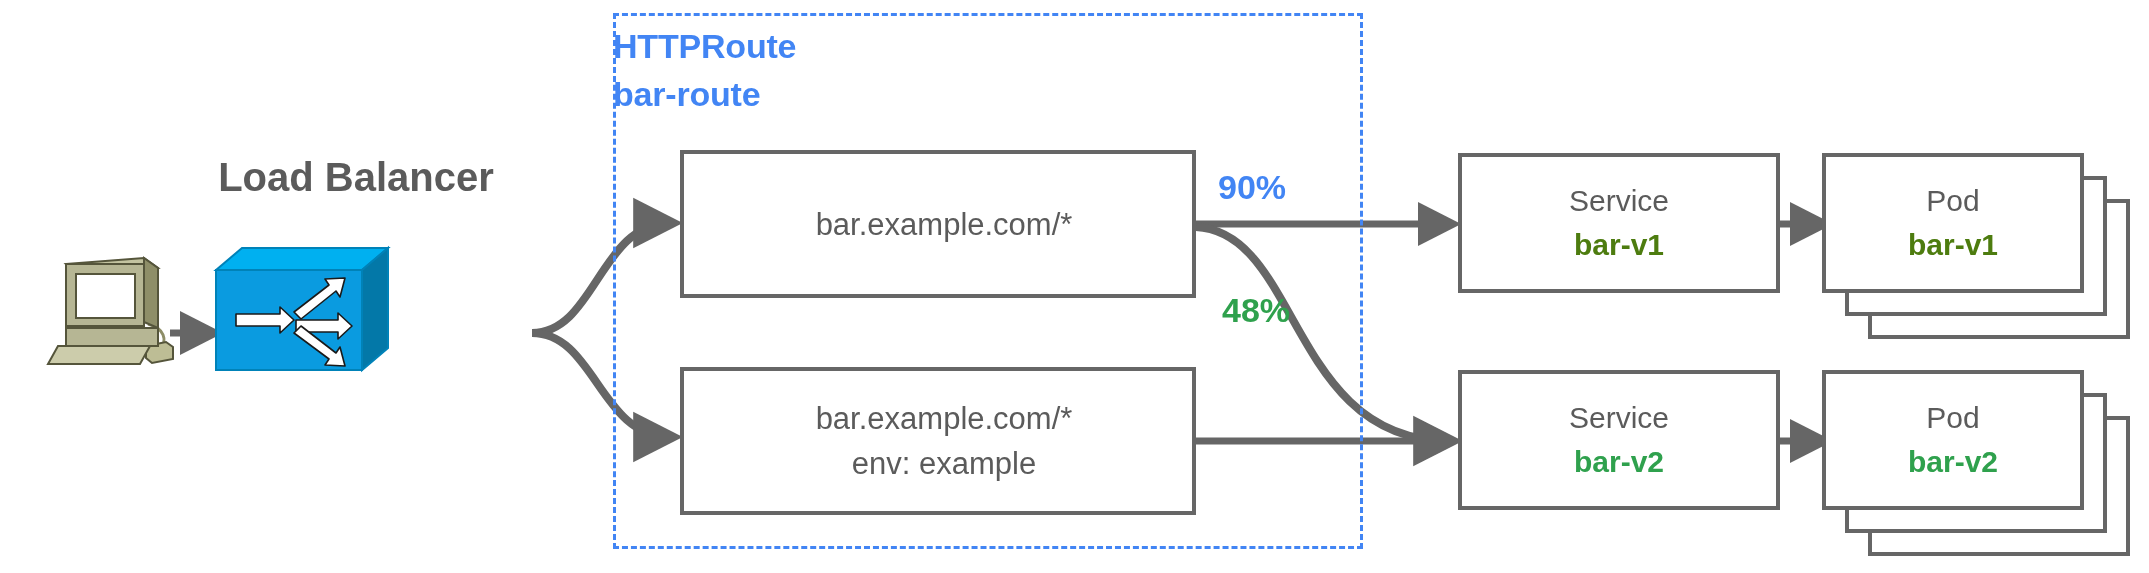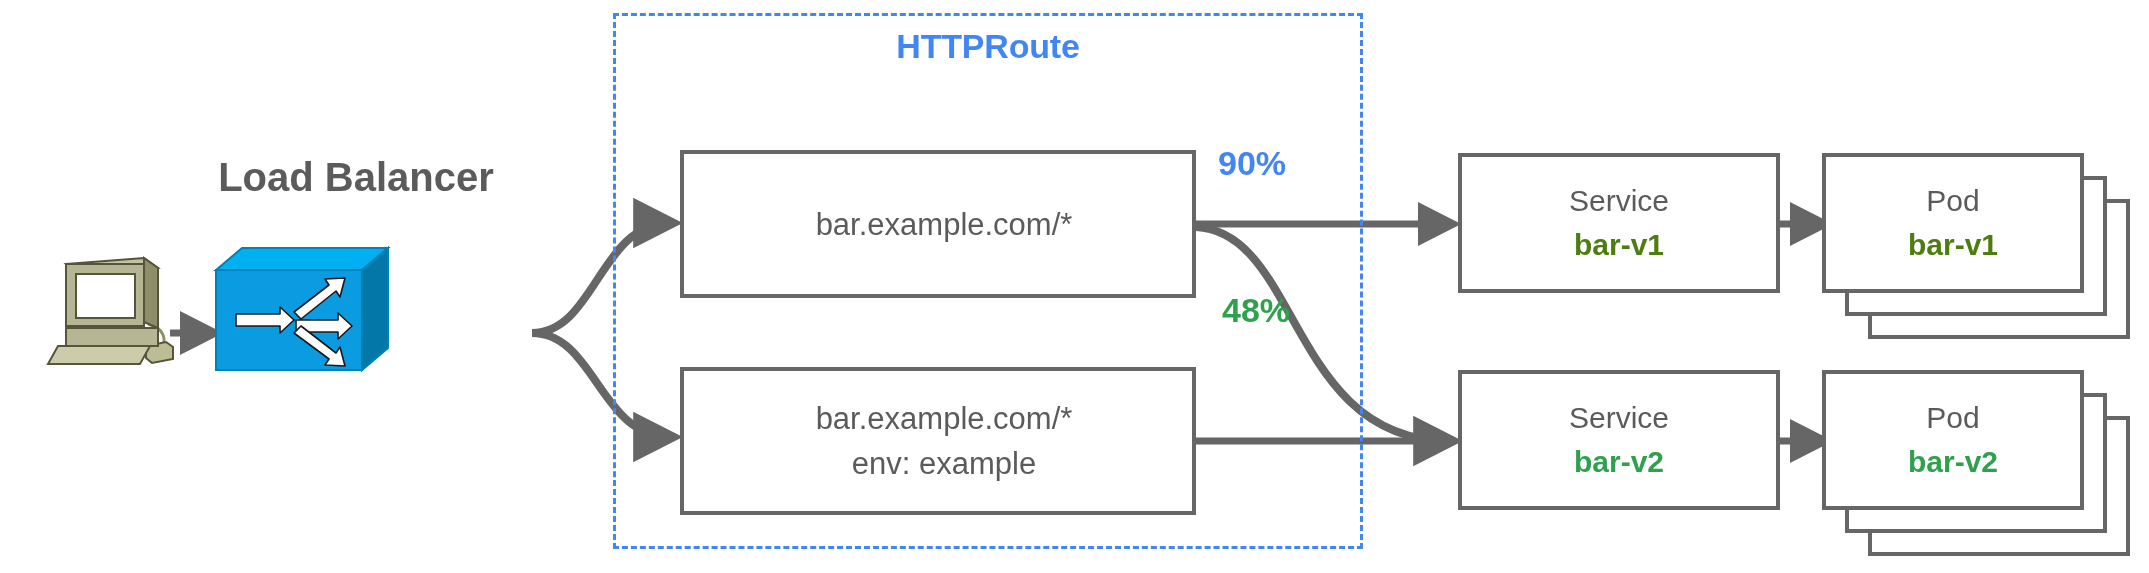--- a/index.html
+++ b/index.html
@@ -32,21 +32,21 @@
     width: 750px;
     height: 536px;
     border: 3px dashed #4285F4;
     box-sizing: border-box;
   }
   .route-title {
     position: absolute;
     left: 613px;
     top: 22px;
     width: 750px;
-    text-align: center;
+    text-align: left;
     color: #4285F4;
     font-weight: bold;
     font-size: 34px;
     line-height: 48px;
     letter-spacing: -0.2px;
   }
   .route-title div { white-space: nowrap; }
 
   
   .box {
@@ -179,32 +179,33 @@
       <polygon points="82,68 117,41 113,35 133,34 128,53 124,47 89,75"></polygon>
       <polygon points="89,82 124,109 128,103 133,122 113,121 117,115 82,89"></polygon>
     </g>
   </svg>
 
   <div class="lb-label">Load Balancer</div>
 
   <div class="route-group"></div>
   <div class="route-title">
     <div>HTTPRoute</div>
+    <div>bar-route</div>
   </div>
 
   <div class="box rule-box" style="left:680px; top:150px; width:516px; height:148px;">
     <div class="line">bar.example.com/*</div>
   </div>
 
   <div class="box rule-box" style="left:680px; top:367px; width:516px; height:148px;">
     <div class="line">bar.example.com/*</div>
     <div class="line">env: example</div>
   </div>
 
-  <div class="pct blue" style="left:1218px; top:144px;">90%</div>
+  <div class="pct blue" style="left:1218px; top:168px;">90%</div>
   <div class="pct green" style="left:1222px; top:291px;">48%</div>
 
   <div class="box node-box" style="left:1458px; top:153px; width:322px; height:140px;">
     <div class="kind">Service</div>
     <div class="name blue">bar-v1</div>
   </div>
 
   <div class="box node-box" style="left:1458px; top:370px; width:322px; height:140px;">
     <div class="kind">Service</div>
     <div class="name green">bar-v2</div>

